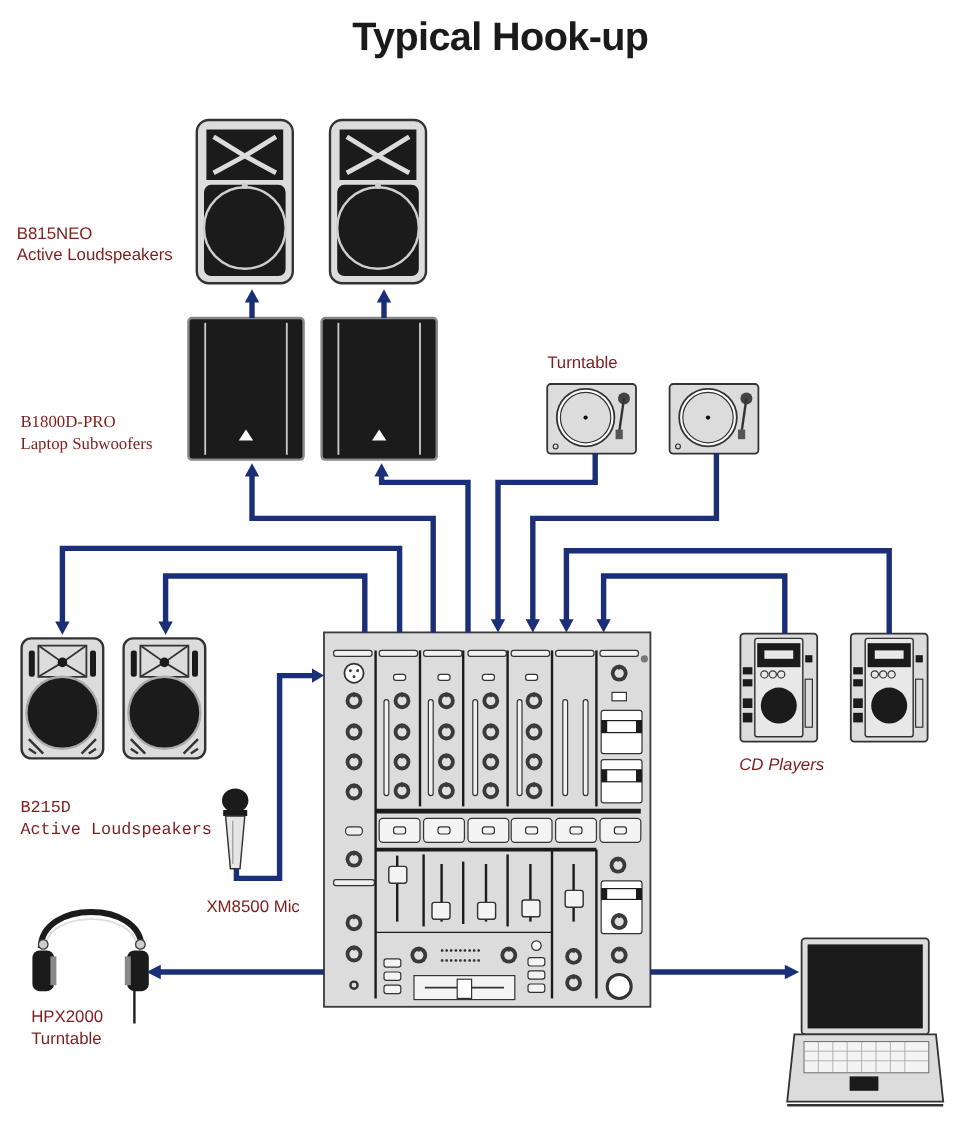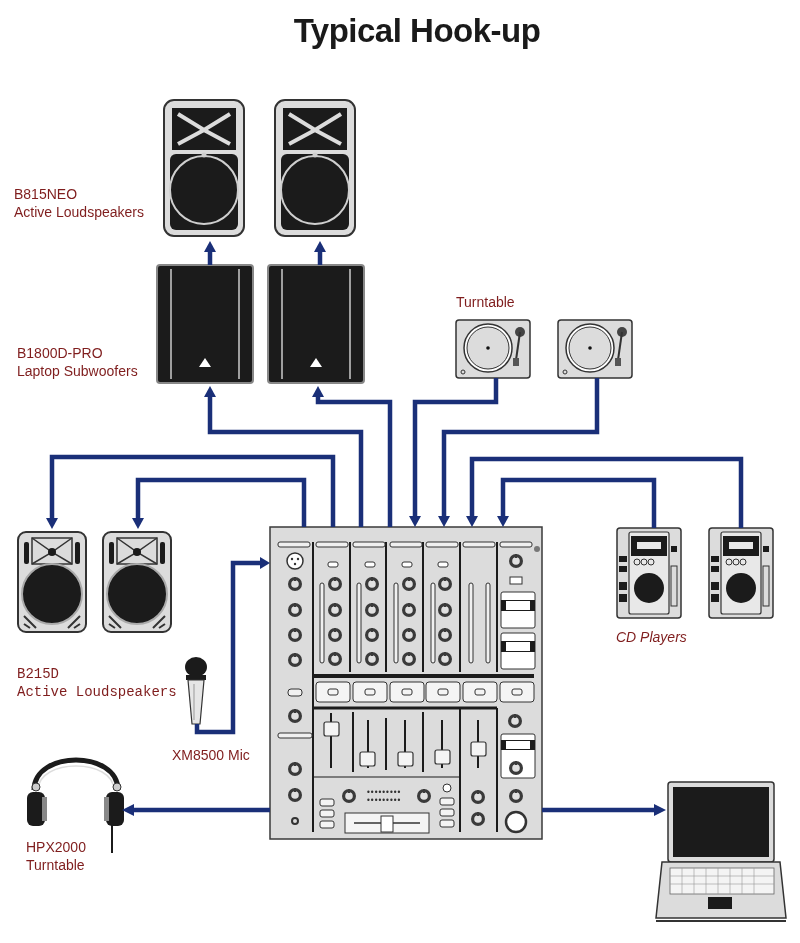--- a/index.html
+++ b/index.html
@@ -314,21 +314,21 @@
 
     <polyline class="cable" points="542,810 656,810"></polyline>
     <polygon class="arrowhead" points="654,804 654,816 666,810"></polygon>
   </g>
 </svg>
 
 <div class="lbl" style="left:14px; top:185px;">
   <div>B815NEO</div>
   <div>Active Loudspeakers</div>
 </div>
-<div class="lbl" style="left:17px; top:344px;">
+<div class="lbl" style="left:17px; top:344px;font-family:Liberation Serif, serif;">
   <div>B1800D-PRO</div>
   <div>Laptop Subwoofers</div>
 </div>
 <div class="lbl" style="left:456px; top:293px;">Turntable</div>
 <div class="lbl" style="left:17px; top:665px;font-family:Liberation Mono, monospace;">
   <div>B215D</div>
   <div>Active Loudspeakers</div>
 </div>
 <div class="lbl" style="left:616px; top:628px;font-style:italic;">CD Players</div>
 <div class="lbl" style="left:172px; top:746px;">XM8500 Mic</div>

